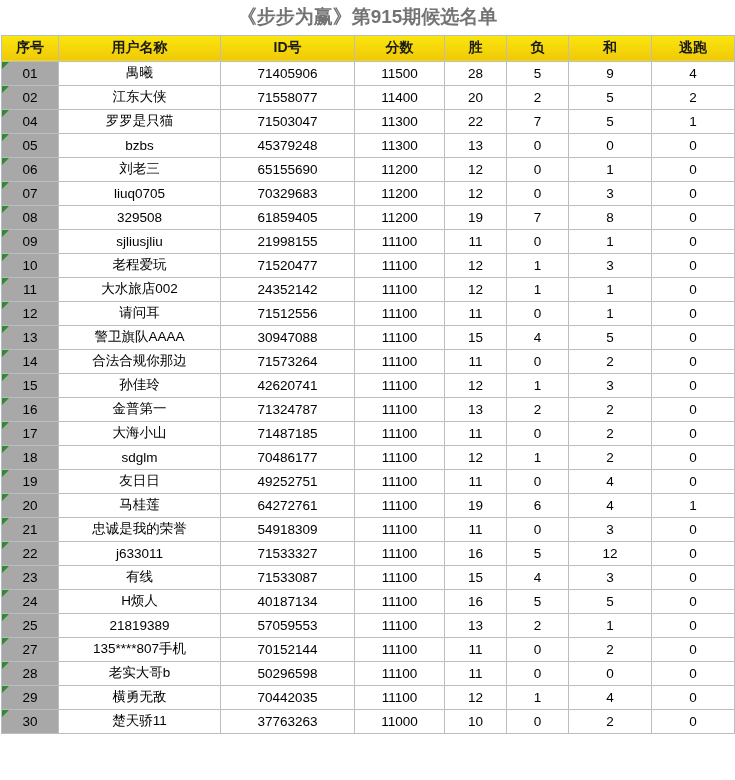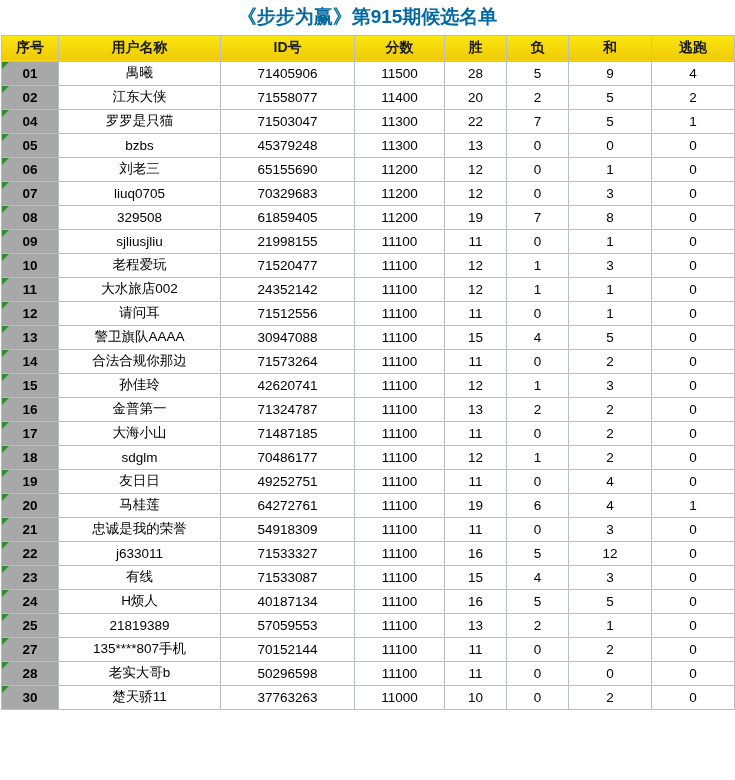--- a/index.html
+++ b/index.html
@@ -14,21 +14,21 @@
   }
   .sheet {
     width: 735px;
     box-sizing: border-box;
     padding: 0;
   }
   .title {
     text-align: center;
     font-size: 19px;
     font-weight: bold;
-    color: #0369a1;
+    color: #737373;
     padding: 5px 0 6px 0;
     letter-spacing: 0px;
     line-height: 1.25;
   }
   table.grid {
     border-collapse: collapse;
     width: 733px;
     margin: 0 1px;
     table-layout: fixed;
   }
@@ -56,21 +56,21 @@
     background: linear-gradient(#fbe60d, #efc908);
     font-weight: bold;
     font-size: 14px;
     height: 25px;
     color: #1a1a1a;
     margin-top: 26px;
   }
   td.idx {
     background: #a8a8a8;
     color: #ffffff;
-    font-weight: bold;
+    font-weight: normal;
     position: relative;
     font-size: 13px;
   }
   td.idx::before {
     content: "";
     position: absolute;
     left: 0;
     top: 0;
     border-top: 7px solid #2e8b2e;
     border-right: 7px solid transparent;
@@ -362,20 +362,30 @@
           <td class="idx">28</td>
           <td class="name">老实大哥b</td>
           <td class="num">50296598</td>
           <td class="num">11100</td>
           <td class="num">11</td>
           <td class="num">0</td>
           <td class="num">0</td>
           <td class="num">0</td>
         </tr>
         <tr>
+          <td class="idx">29</td>
+          <td class="name">横勇无敌</td>
+          <td class="num">70442035</td>
+          <td class="num">11100</td>
+          <td class="num">12</td>
+          <td class="num">1</td>
+          <td class="num">4</td>
+          <td class="num">0</td>
+        </tr>
+        <tr>
           <td class="idx">30</td>
           <td class="name">楚天骄11</td>
           <td class="num">37763263</td>
           <td class="num">11000</td>
           <td class="num">10</td>
           <td class="num">0</td>
           <td class="num">2</td>
           <td class="num">0</td>
         </tr>
       </tbody>

